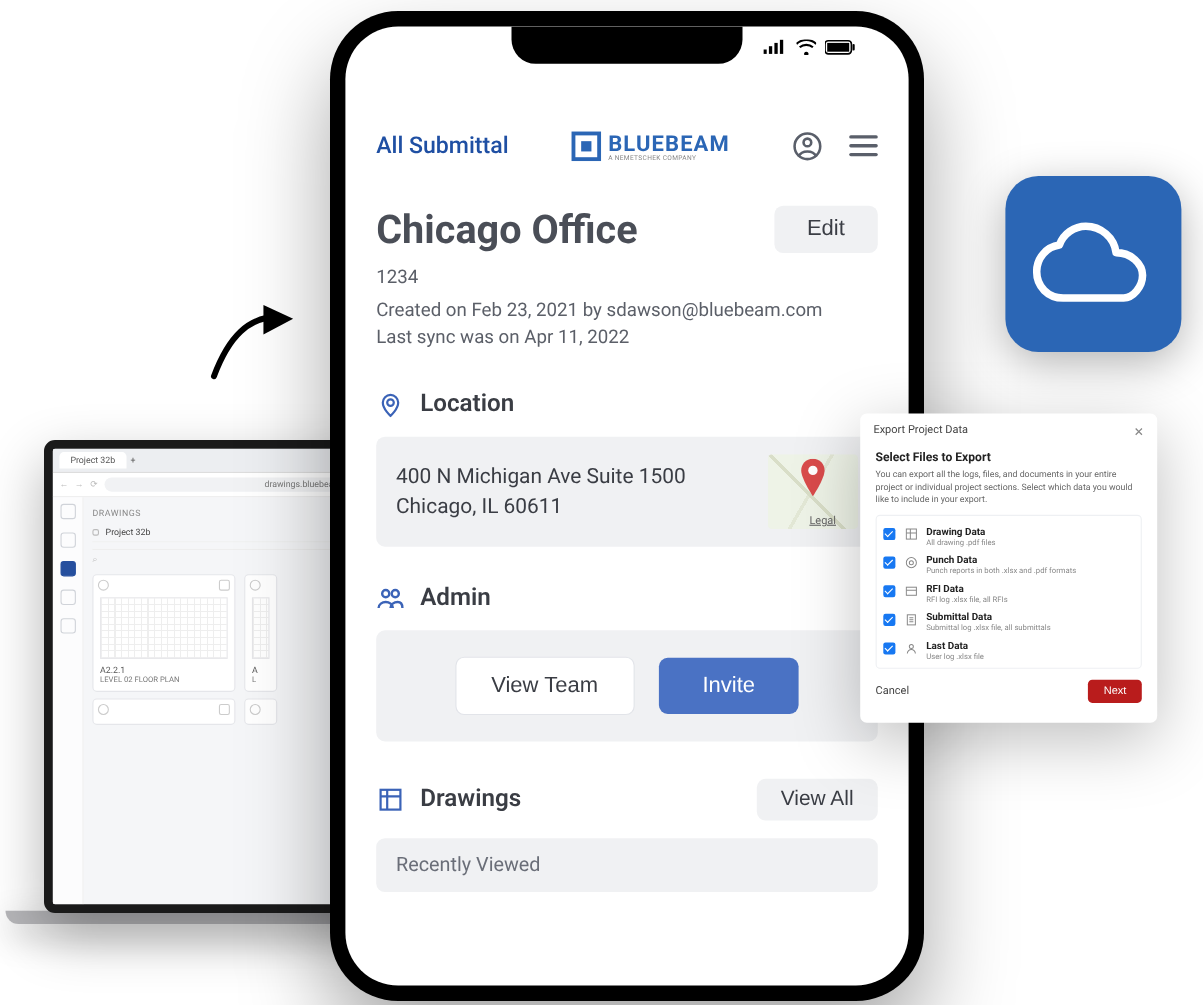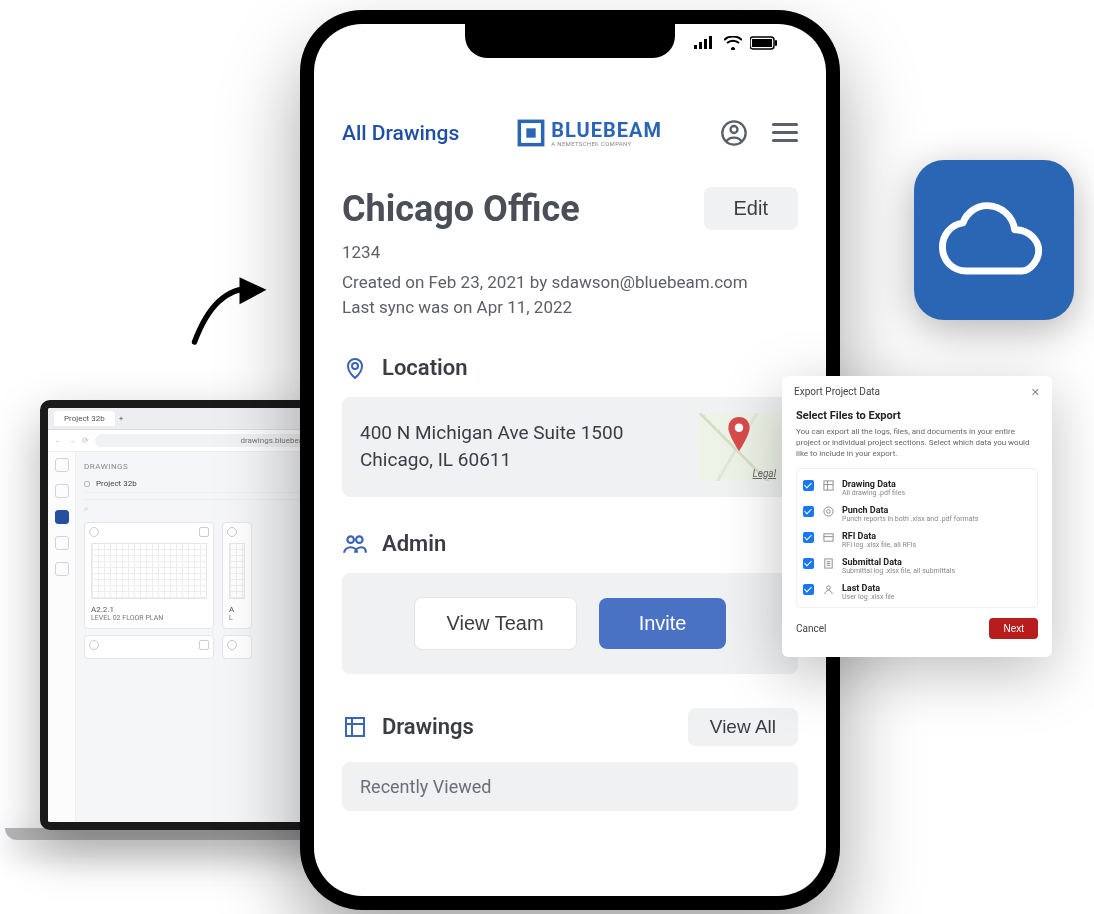--- a/index.html
+++ b/index.html
@@ -172,21 +172,21 @@
 }
 .loc-text{flex:1;font-size:19px;color:#3a3d44;line-height:1.4;}
 .loc-map{
   width:82px;height:68px;border-radius:4px;position:relative;
   background:#eef3e7;
   background-image:
     linear-gradient(45deg,transparent 45%, #d9dec8 45%, #d9dec8 48%, transparent 48%),
     linear-gradient(-60deg,transparent 50%, #e3e8d6 50%, #e3e8d6 53%, transparent 53%);
 }
 .loc-map .pin{position:absolute;top:4px;left:50%;transform:translateX(-50%);}
-.loc-map .legal{position:absolute;bottom:2px;right:4px;font-size:10px;color:#666;text-decoration:underline;font-style:italic;}
+.loc-map .legal{position:absolute;bottom:2px;right:20px;font-size:10px;color:#666;text-decoration:underline;}
 
 .admin-card{
   margin-top:16px;background:#f0f1f3;border-radius:8px;
   display:flex;align-items:center;justify-content:center;gap:22px;padding:24px;
 }
 .btn-outline{
   background:#fff;border:1px solid #e2e4e9;border-radius:8px;
   padding:14px 32px;font-size:20px;color:#3a3d44;
 }
 .btn-primary{
@@ -323,21 +323,21 @@
           <path d="M9 12 a1 1 0 1 0 0.01 0 M3 7 a9 9 0 0 1 12 0 M0 4 a13 13 0 0 1 18 0" stroke="#000" stroke-width="2" fill="none"></path>
         </svg>
       <svg width="28" height="14">
           <rect x="0" y="1" width="24" height="12" rx="3" stroke="#000" fill="none" stroke-width="1.5"></rect>
           <rect x="2" y="3" width="20" height="8" fill="#000"></rect>
           <rect x="25" y="4" width="2" height="6" rx="1" fill="#000"></rect>
         </svg>
     </div>
 
     <div class="ph-header">
-      <a class="all-projects">All Drawings</a>
+      <a class="all-projects">All Submittal</a>
       <div class="ph-logo">
         <svg width="28" height="28" viewBox="0 0 24 24">
           <rect x="2" y="2" width="20" height="20" fill="none" stroke="#2b66b5" stroke-width="3"></rect>
           <rect x="8" y="8" width="8" height="8" fill="#2b66b5"></rect>
         </svg>
         <div>
           <span class="bb-text">BLUEBEAM</span>
           <span class="bb-sub">A NEMETSCHEK COMPANY</span>
         </div>
       </div>

